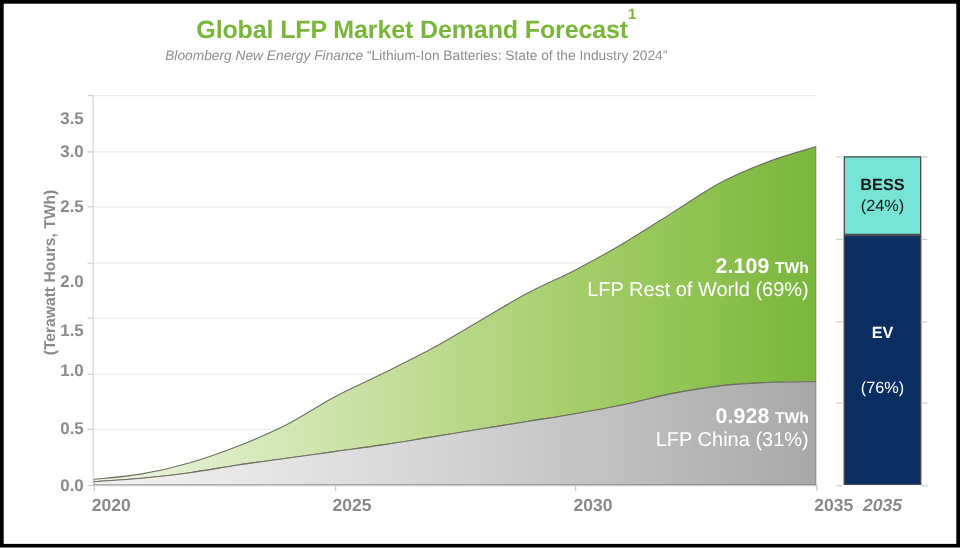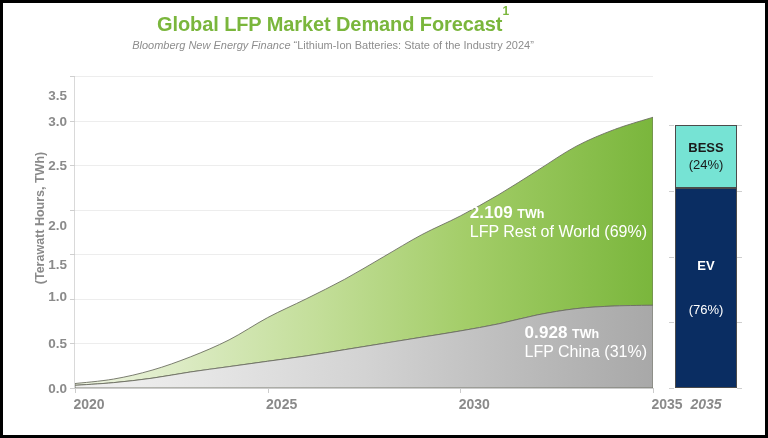--- a/index.html
+++ b/index.html
@@ -46,21 +46,21 @@
 
   
   .xaxis{position:absolute;left:71px;top:385px;width:580px;height:1px;background:#cccccc;}
   .xtick-line{position:absolute;top:385px;width:1px;height:5px;background:#cccccc;}
   .xtick{
     position:absolute;top:393px;font-size:14px;font-weight:bold;color:#8a8a8a;
     transform:translateX(-50%);white-space:nowrap;margin-left:14px;
   }
 
   
-  .serieslabel{position:absolute;text-align:left;color:#ffffff;line-height:1.12;}
+  .serieslabel{position:absolute;text-align:right;color:#ffffff;line-height:1.12;}
   .serieslabel .val{font-size:17px;font-weight:bold;letter-spacing:0.1px;}
   .serieslabel .unit{font-size:12.5px;font-weight:bold;}
   .serieslabel .nm{font-size:16px;font-weight:normal;display:block;margin-top:1px;}
 
   
   #barwrap{position:absolute;left:672px;top:122px;width:62px;height:263px;}
   .barseg{position:absolute;left:0;width:100%;box-sizing:border-box;
           border:1px solid #4b4b4b;display:flex;flex-direction:column;
           align-items:center;justify-content:center;}
   .barseg .bl{font-size:13px;font-weight:bold;line-height:1.25;}

